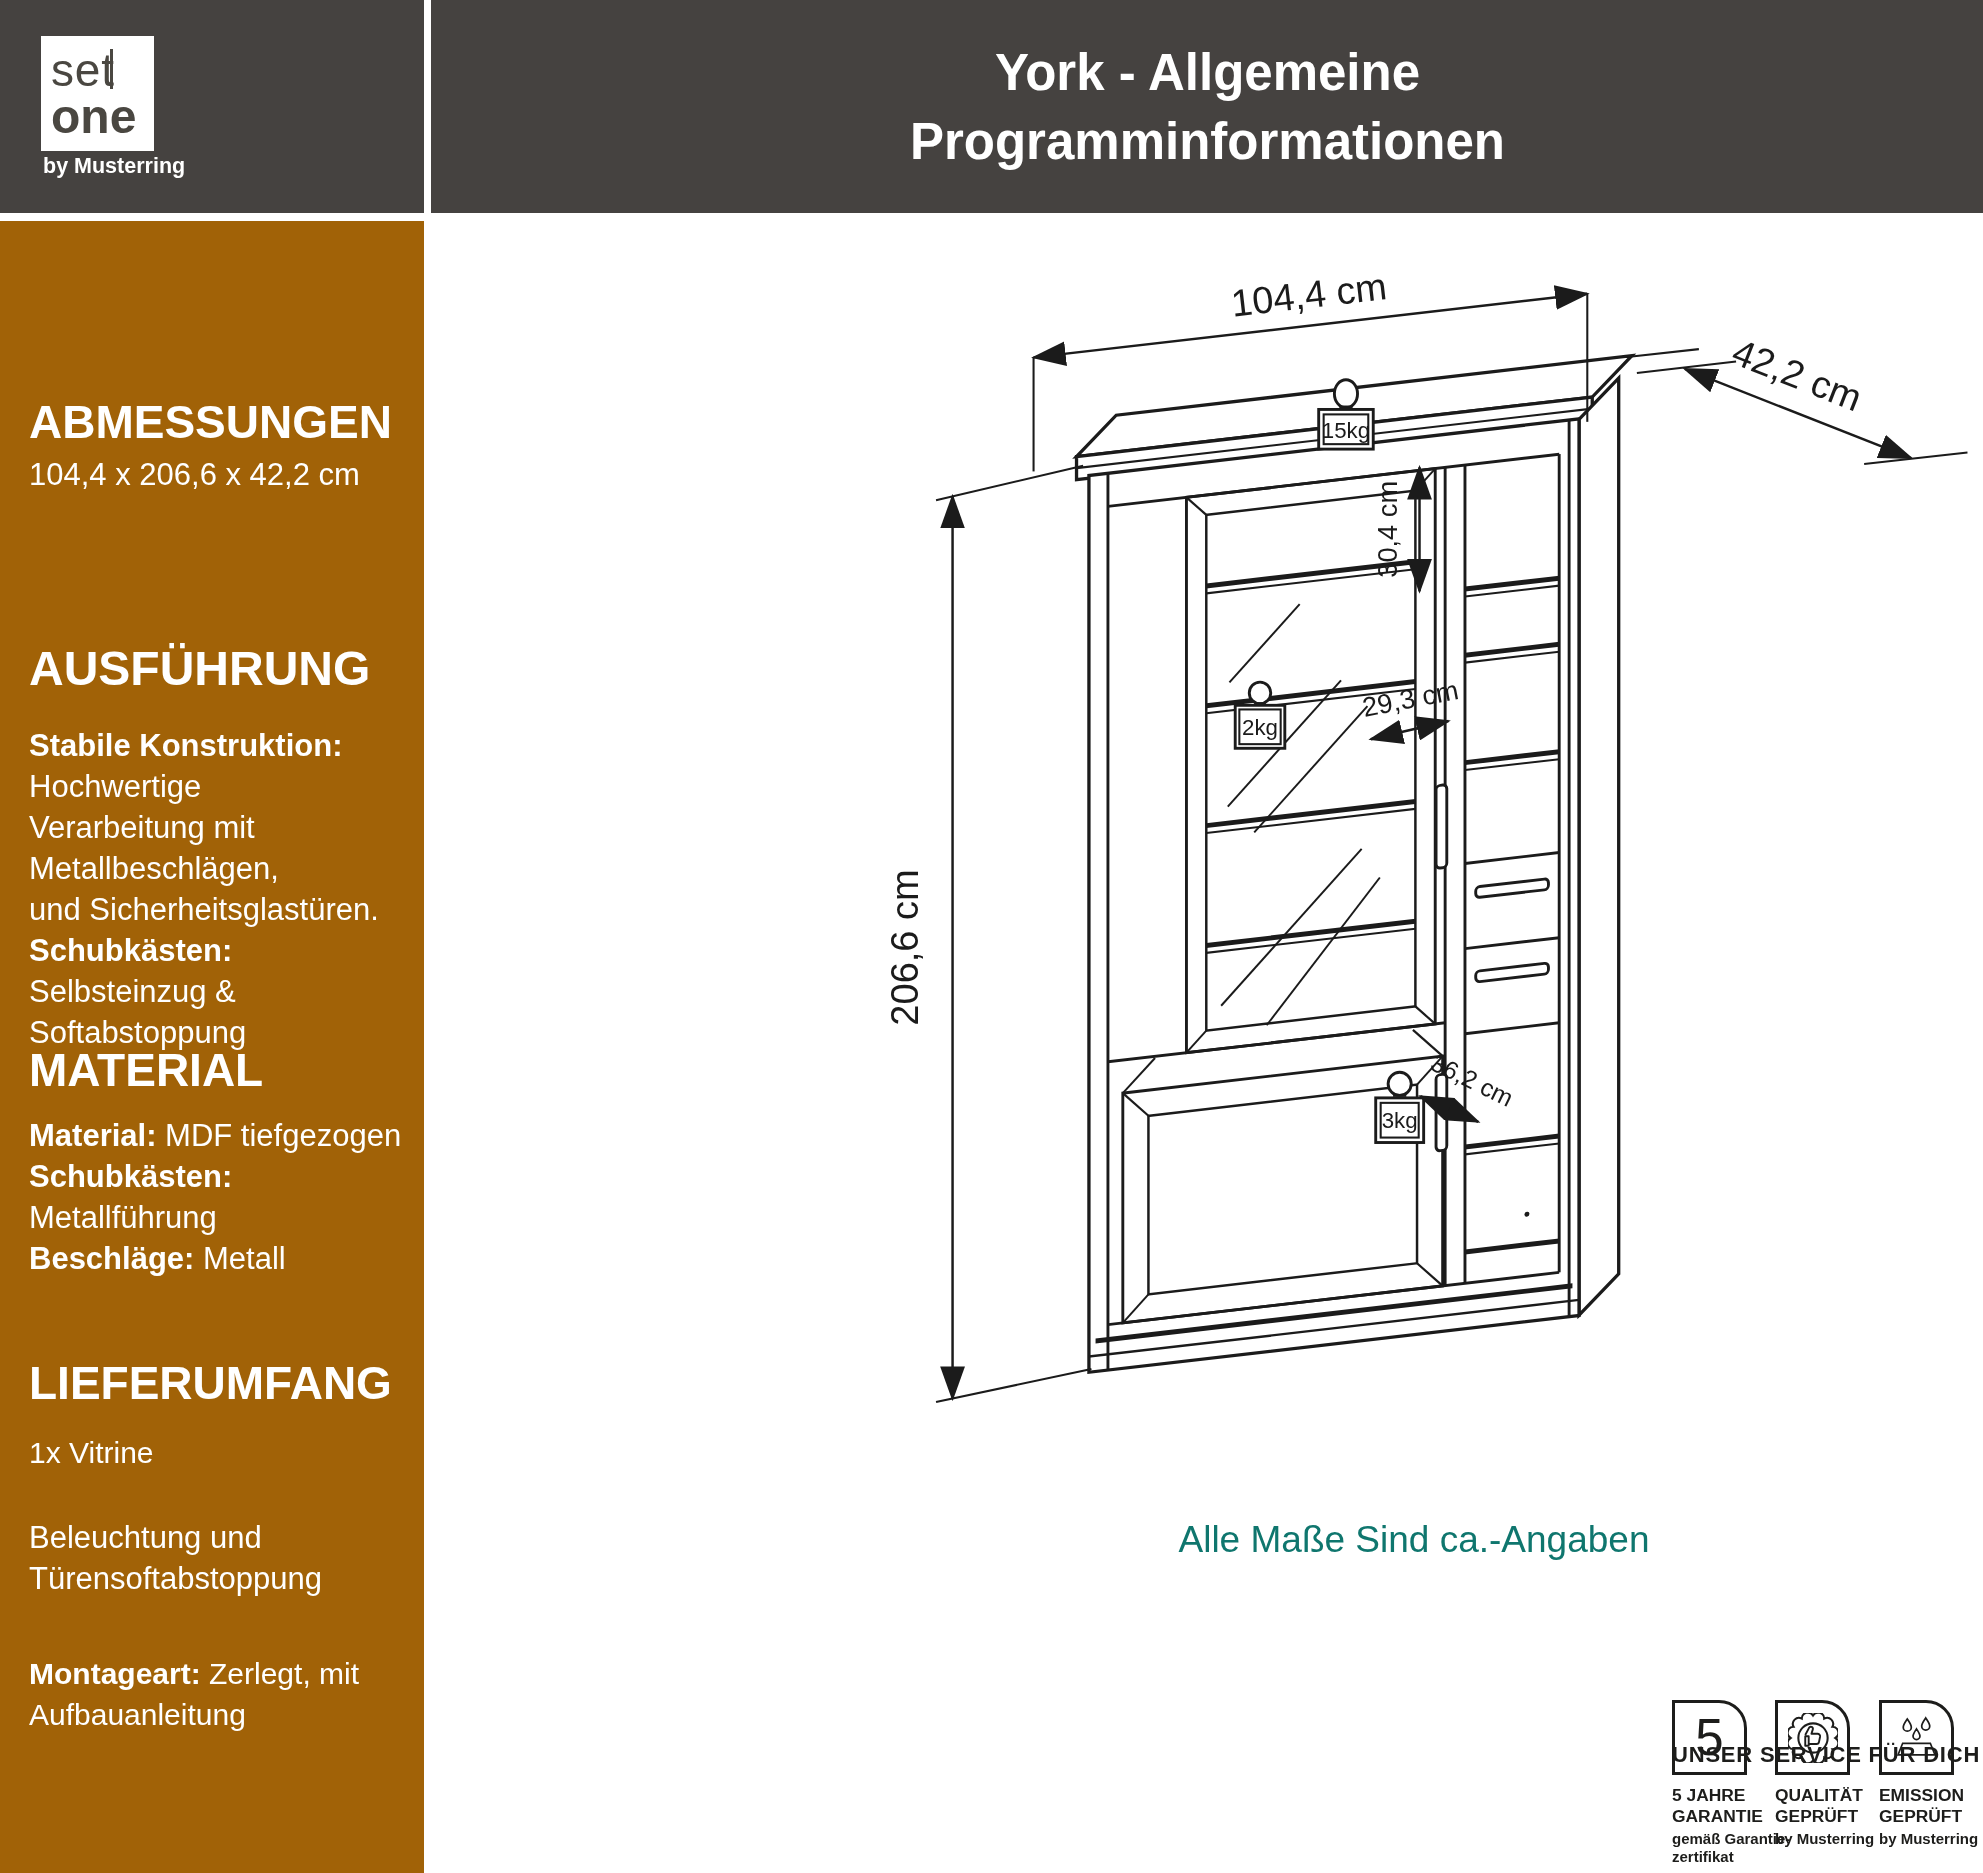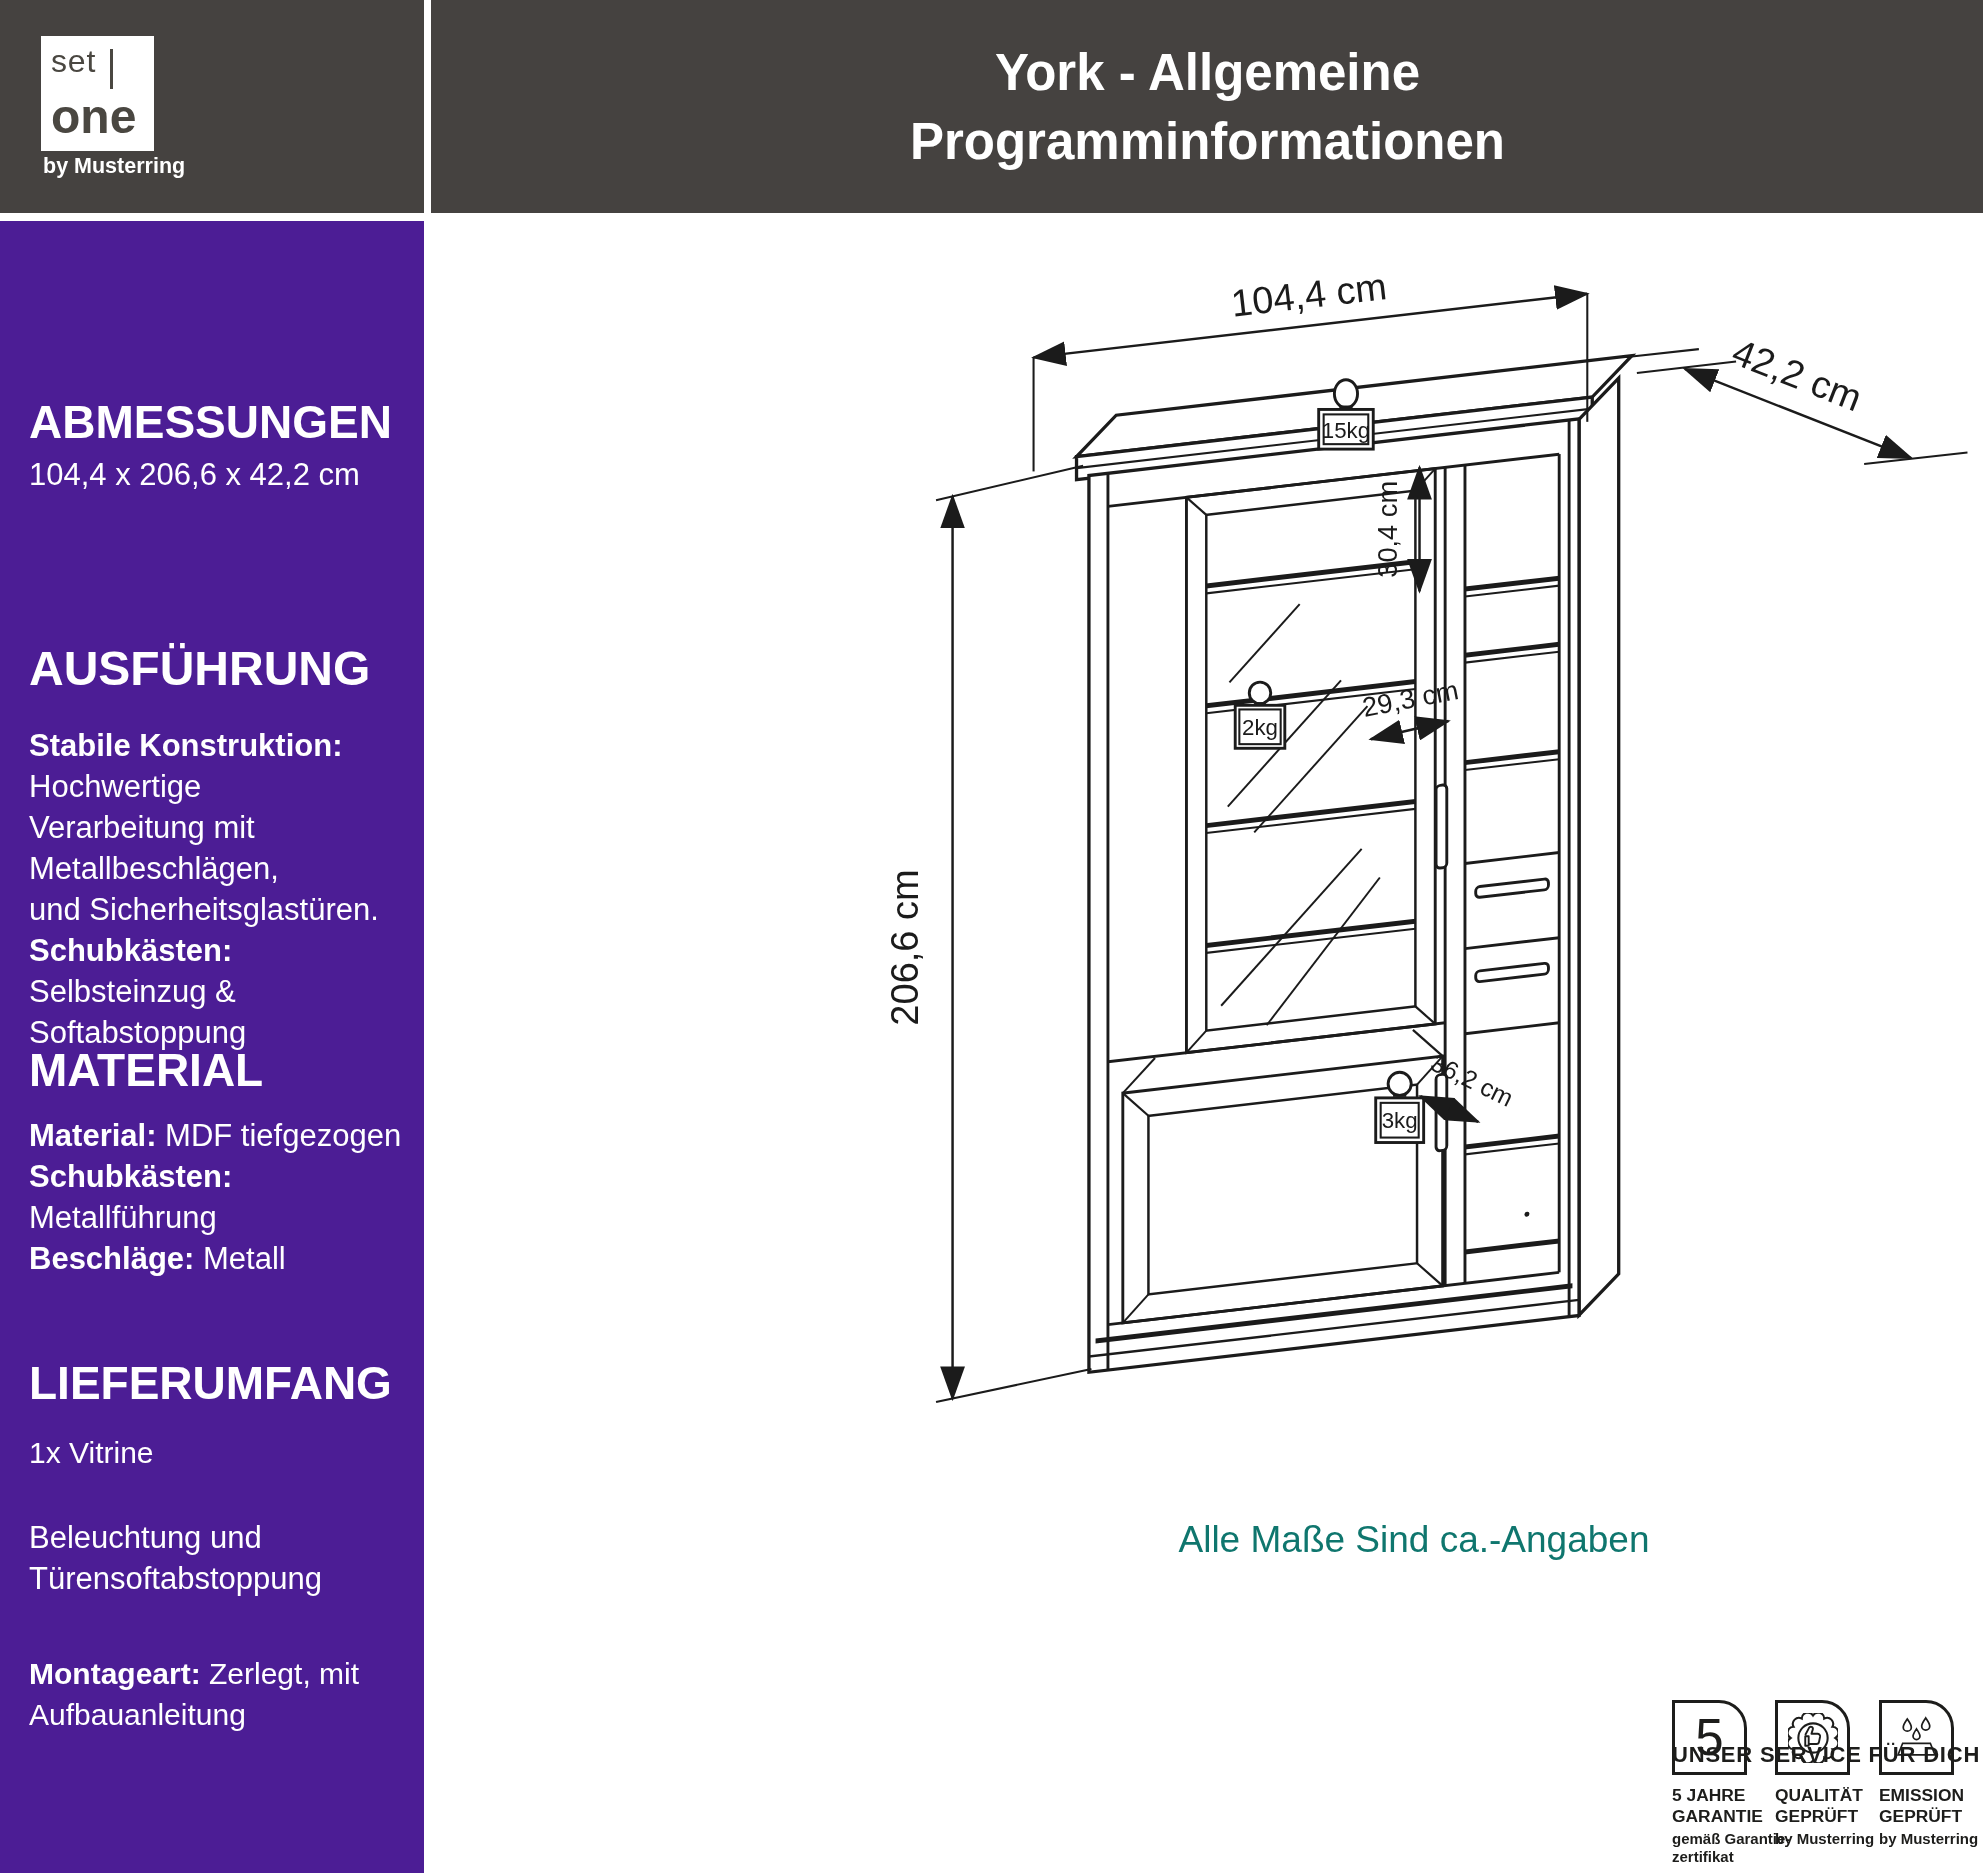--- a/index.html
+++ b/index.html
@@ -4,29 +4,29 @@
 <style>
   html,body{margin:0;padding:0;}
   body{
     width:1984px;height:1874px;position:relative;background:#ffffff;
     font-family:"Liberation Sans","DejaVu Sans",sans-serif;overflow:hidden;
   }
   .abs{position:absolute;}
   
   #logo-block{left:0;top:0;width:424px;height:213px;background:#454240;}
   #logo-box{left:41px;top:36px;width:113px;height:115px;background:#ffffff;}
-  #logo-set{left:10px;top:6.6px;font-size:32px;color:#4a4741;font-weight:400;letter-spacing:0.8px;}
+  #logo-set{left:10px;top:6.6px;font-size:46px;color:#4a4741;font-weight:400;letter-spacing:0.8px;}
   #logo-bar{left:69px;top:13.2px;width:2.5px;height:40px;background:#4a4741;}
   #logo-one{left:10px;top:53px;font-size:48px;color:#4a4741;font-weight:700;letter-spacing:0px;text-align:right;}
   #logo-by{left:43px;top:154px;font-size:21.5px;color:#ffffff;font-weight:700;white-space:nowrap;}
   #header-block{left:431px;top:0;width:1553px;height:213px;background:#454240;color:#fff;
     display:flex;flex-direction:column;align-items:center;justify-content:center;}
   #header-block .t{font-size:51px;font-weight:700;line-height:69px;text-align:center;}
   
-  #sidebar{left:0;top:221px;width:424px;height:1653px;background:#4c1d95;color:#ffffff;}
+  #sidebar{left:0;top:221px;width:424px;height:1653px;background:#a16207;color:#ffffff;}
   .sec{position:absolute;left:29px;right:6.6px;}
   .sec h2{margin:0;font-size:46px;font-weight:700;letter-spacing:0px;}
   .sec .b{font-weight:700;}
   .body37{font-size:31px;line-height:41px;font-weight:400;}
   
   #drawing{left:860px;top:215px;width:1124px;height:1298px;}
   #dim-note{left:1075px;top:1519px;width:678px;text-align:center;font-size:37px;color:#0f766e;}
   
   #service-head{left:1672px;top:1742px;width:298px;font-size:22px;font-weight:700;
     letter-spacing:0.8px;color:#1d1d1b;white-space:nowrap;}

